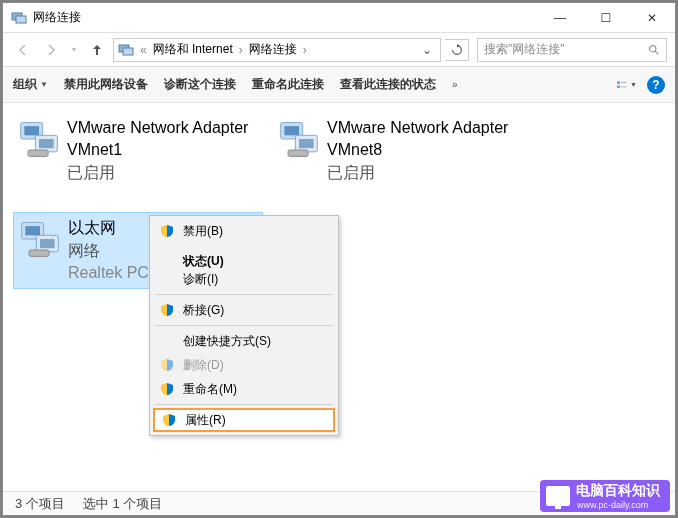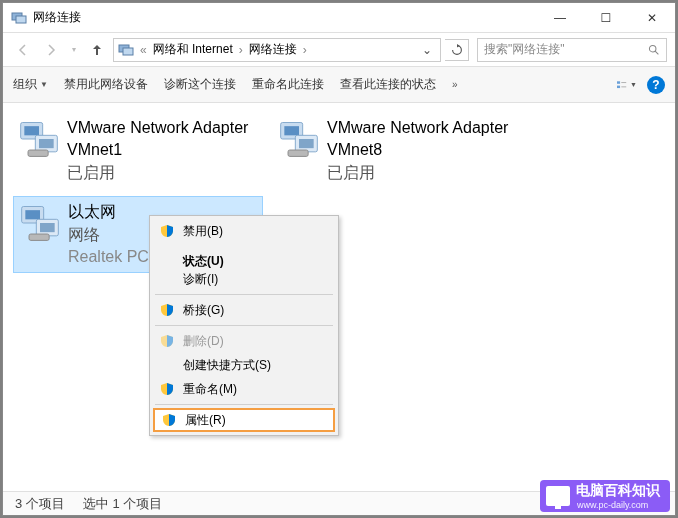--- a/index.html
+++ b/index.html
@@ -16,21 +16,21 @@
     .nav-btn { width: 24px; height: 24px; display: flex; align-items: center; justify-content: center; color: #999; border-radius: 2px; }
     .nav-btn.enabled { color: #333; }
     .address-box { flex: 1; height: 24px; border: 1px solid #ccc; display: flex; align-items: center; padding: 0 4px; font-size: 12px; gap: 4px; }
     .addr-icon { width: 16px; height: 16px; }
     .addr-sep { color: #888; padding: 0 2px; }
     .address-dropdown { width: 18px; text-align: center; color: #555; }
     .refresh-btn { width: 24px; height: 22px; border: 1px solid #ccc; border-left: none; display: flex; align-items: center; justify-content: center; font-size: 11px; }
     .search-box { width: 190px; height: 24px; border: 1px solid #ccc; display: flex; align-items: center; padding: 0 6px; font-size: 12px; color: #888; margin-left: 4px; }
     
     .toolbar { height: 36px; display: flex; align-items: center; padding: 0 10px; gap: 16px; background: #f7f7f7; border-bottom: 1px solid #e0e0e0; position: relative; }
-    .tb-item { font-size: 12px; color: #333; display: flex; align-items: center; gap: 3px; }
+    .tb-item { font-size: 12px; color: #333; display: flex; align-items: center; gap: 3px; font-weight: bold; }
     .tb-item .chev { font-size: 8px; color: #555; }
     .tb-right { position: absolute; right: 10px; display: flex; gap: 10px; align-items: center; }
     .tb-icon { width: 20px; height: 20px; display: flex; align-items: center; justify-content: center; font-size: 11px; color: #555; }
     .help-icon { width: 18px; height: 18px; border-radius: 50%; background: #0078d7; color: #fff; font-size: 12px; display: flex; align-items: center; justify-content: center; font-weight: bold; }
     
     .content { flex: 1; position: relative; padding: 10px; background: #fff; }
     .adapter-row { display: flex; gap: 10px; }
     .adapter { width: 250px; display: flex; gap: 6px; padding: 4px; }
     .adapter.selected { background: #cce8ff; border: 1px solid #99d1ff; }
     .adapter-text { font-size: 16px; line-height: 1.4; }
@@ -166,21 +166,21 @@
             <rect x="24" y="24" width="16" height="10" fill="#7fa5c9"></rect>
             <rect x="12" y="36" width="22" height="7" rx="2" fill="#b8b8b8" stroke="#888"></rect>
           </svg>
         <div class="adapter-text">
           <div class="adapter-name">VMware Network Adapter</div>
           <div class="adapter-name">VMnet8</div>
           <div class="adapter-net">已启用</div>
         </div>
       </div>
     </div>
-    <div class="adapter-row" style="margin-top:8px;">
+    <div class="adapter-row" style="margin-top:24px;">
       <div class="adapter selected">
         <svg class="net-icon" viewBox="0 0 48 48">
             <rect x="4" y="6" width="24" height="18" rx="2" fill="#c8dcf0" stroke="#7fa5c9"></rect>
             <rect x="8" y="10" width="16" height="10" fill="#5a8fc4"></rect>
             <rect x="20" y="20" width="24" height="18" rx="2" fill="#dce9f6" stroke="#7fa5c9"></rect>
             <rect x="24" y="24" width="16" height="10" fill="#7fa5c9"></rect>
             <rect x="12" y="36" width="22" height="7" rx="2" fill="#b8b8b8" stroke="#888"></rect>
           </svg>
         <div class="adapter-text">
           <div class="adapter-name">以太网</div>
@@ -213,30 +213,30 @@
     </div>
   <div class="menu-sep"></div>
   <div class="menu-item">
     <svg class="shield shield-icon" viewBox="0 0 14 14">
         <path d="M7 1 L13 3 L13 7 C13 10 10 13 7 13 C4 13 1 10 1 7 L1 3 Z" fill="#ffc83d"></path>
         <path d="M7 1 L13 3 L13 7 C13 10 10 13 7 13 L7 1 Z" fill="#0078d7"></path>
       </svg>
     <span>桥接(G)</span>
   </div>
   <div class="menu-sep"></div>
+  <div class="menu-item">
+      <span>创建快捷方式(S)</span>
+    </div>
   <div class="menu-item" style="color:#999;">
     <svg class="shield shield-icon" viewBox="0 0 14 14" style="opacity:0.5;">
         <path d="M7 1 L13 3 L13 7 C13 10 10 13 7 13 C4 13 1 10 1 7 L1 3 Z" fill="#ffc83d"></path>
         <path d="M7 1 L13 3 L13 7 C13 10 10 13 7 13 L7 1 Z" fill="#0078d7"></path>
       </svg>
     <span>删除(D)</span>
   </div>
-  <div class="menu-item">
-      <span>创建快捷方式(S)</span>
-    </div>
   <div class="menu-item">
     <svg class="shield shield-icon" viewBox="0 0 14 14">
         <path d="M7 1 L13 3 L13 7 C13 10 10 13 7 13 C4 13 1 10 1 7 L1 3 Z" fill="#ffc83d"></path>
         <path d="M7 1 L13 3 L13 7 C13 10 10 13 7 13 L7 1 Z" fill="#0078d7"></path>
       </svg>
     <span>重命名(M)</span>
   </div>
   <div class="menu-sep"></div>
   <div class="menu-item highlighted">
     <svg class="shield shield-icon" viewBox="0 0 14 14">

